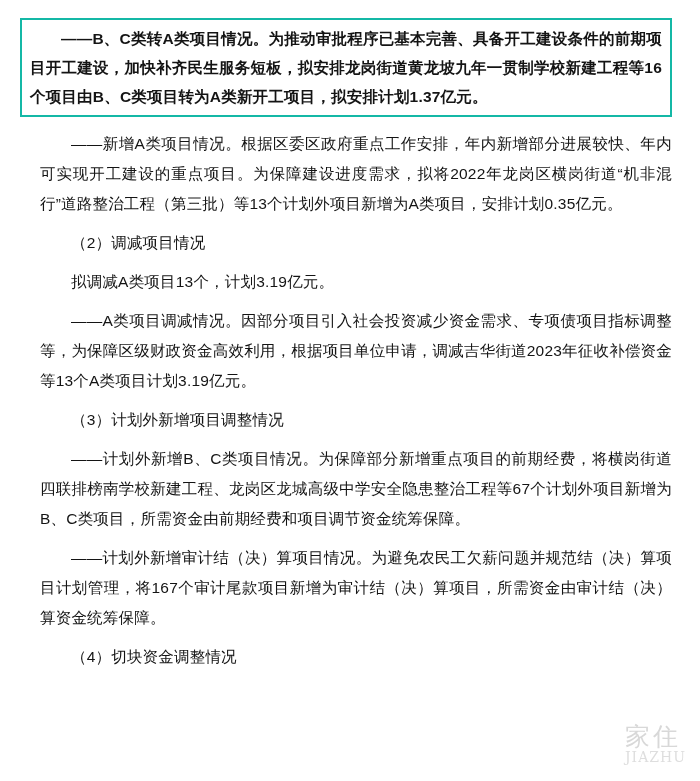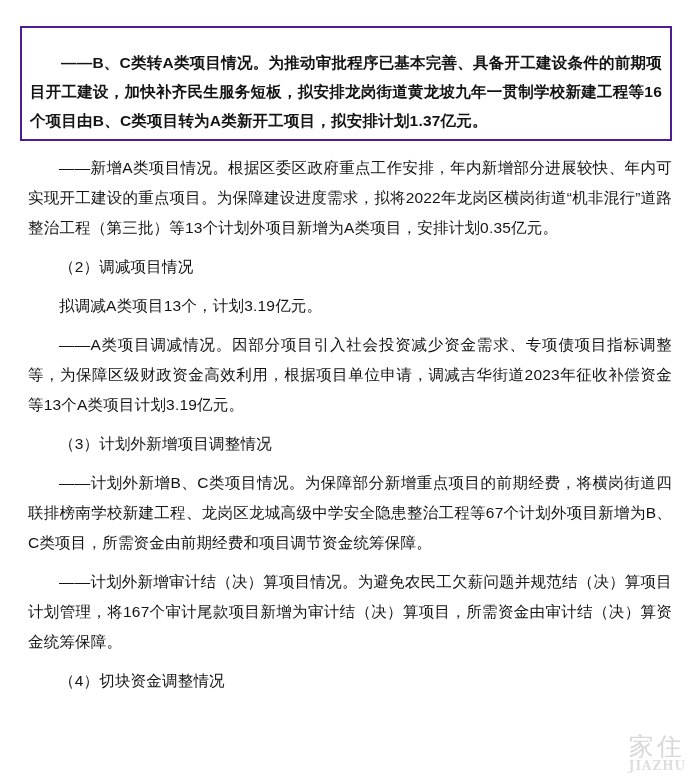--- a/index.html
+++ b/index.html
@@ -19,58 +19,57 @@
     position: relative;
     width: 700px;
     height: 781px;
     box-sizing: border-box;
     padding: 10px 28px 0 28px;
   }
   .para {
     font-size: 15.5px;
     line-height: 30px;
     text-align: justify;
-    margin: 0 0 9px 0;
+    margin: 0 0 9px 12px;
     letter-spacing: 0.2px;
     color: #141414;
   }
   .indent {
     text-indent: 2em;
   }
   .highlight-box {
-    border: 2px solid #4c1d95;
-    padding: 20px 8px 4px 8px;
-    margin: 16px 0 12px -8px;
+    border: 2px solid #14b8a6;
+    padding: 4px 8px 4px 8px;
+    margin: 8px 0 12px -8px;
     box-sizing: border-box;
   }
   .highlight-box .para {
     margin: 0;
     font-weight: bold;
     text-indent: 2em;
     line-height: 29px;
   }
   .watermark {
     position: absolute;
     right: 14px;
-    bottom: 8px;
+    bottom: 16px;
     font-size: 25px;
     color: #d8d8d8;
     font-family: "DejaVu Serif", "Liberation Serif", serif;
     letter-spacing: 3px;
     user-select: none;
     margin-left: 11px;
   }
   .watermark .wm-sub {
-    font-size: 12px;
+    font-size: 14px;
     letter-spacing: 1px;
     color: #dedede;
     display: block;
     text-align: center;
     margin-top: -4px;
-    font-weight: bold;
   }
 </style>
 </head>
 <body>
 
 <div class="page">
 
   <div class="highlight-box">
     <p class="para">——B、C类转A类项目情况。为推动审批程序已基本完善、具备开工建设条件的前期项目开工建设，加快补齐民生服务短板，拟安排龙岗街道黄龙坡九年一贯制学校新建工程等16个项目由B、C类项目转为A类新开工项目，拟安排计划1.37亿元。</p>
   </div>

